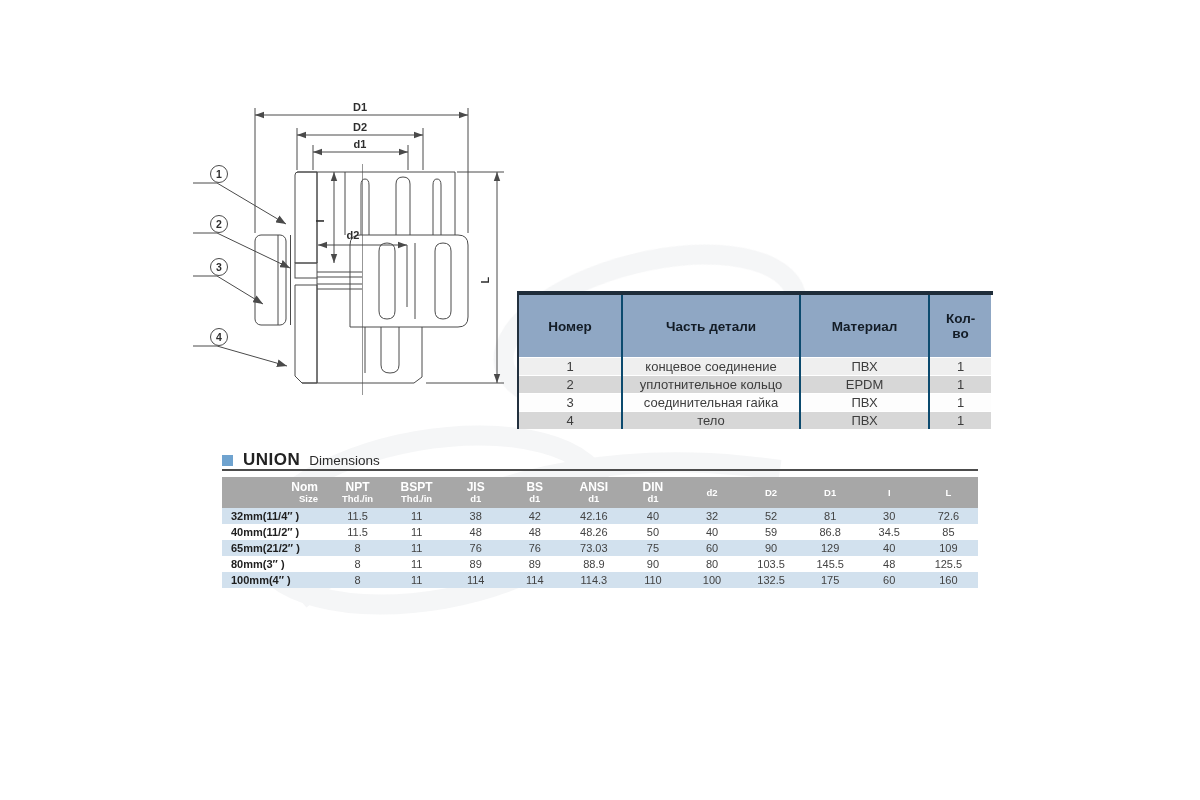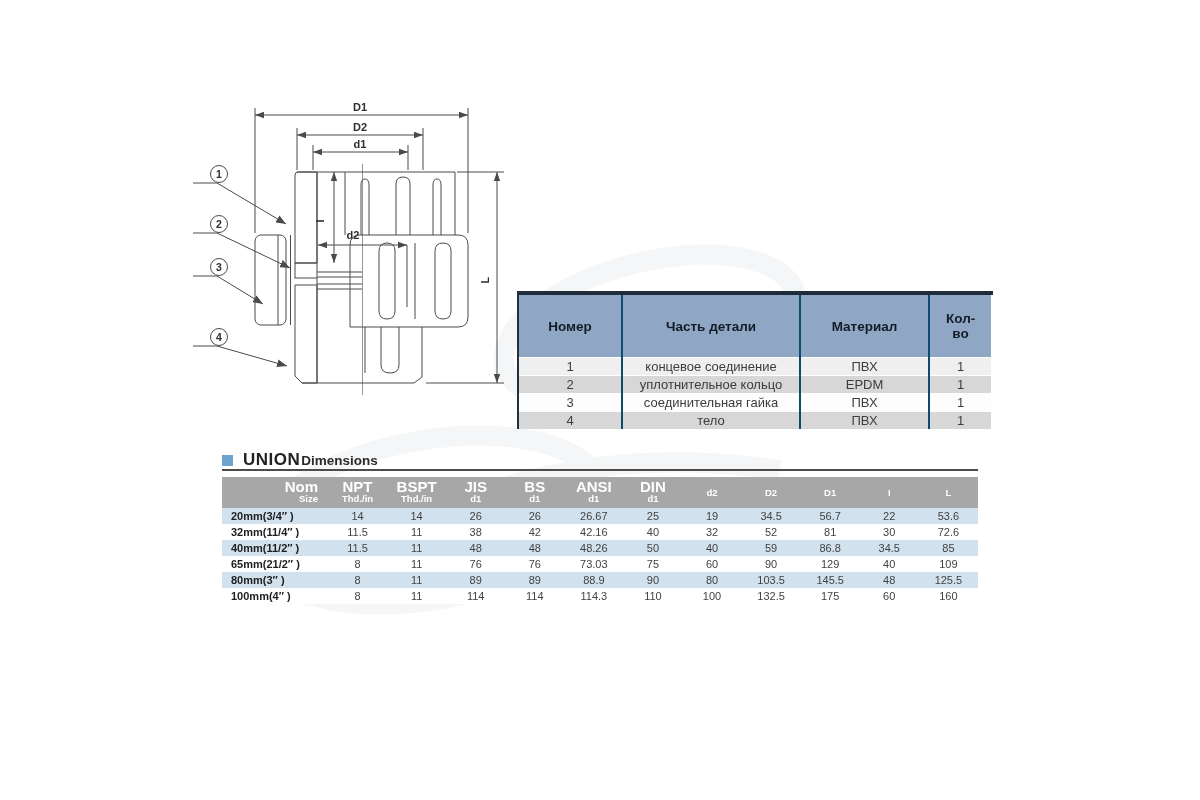--- a/index.html
+++ b/index.html
@@ -37,31 +37,31 @@
   table.ptable col.c1{width:103px;} table.ptable col.c2{width:178px;}
   table.ptable col.c3{width:129px;} table.ptable col.c4{width:62px;}
   table.ptable tbody tr:nth-child(1){background:#efefef;}
   table.ptable tbody tr:nth-child(2){background:#d7d7d7;}
   table.ptable tbody tr:nth-child(3){background:#fdfdfd;}
   table.ptable tbody tr:nth-child(4){background:#d7d7d7;}
   
   #dims-title{position:absolute;left:222px;top:450px;height:20px;display:flex;align-items:center;z-index:2;}
   #dims-bullet{width:11px;height:11px;background:#6fa3cf;margin-right:10px;}
   #dims-title .t-main{font-size:17px;font-weight:bold;color:#222;letter-spacing:0.5px;}
-  #dims-title .t-sub{font-size:13.5px;font-weight:bold;color:#2a2a2a;margin-left:1px;}
+  #dims-title .t-sub{font-size:13.5px;font-weight:normal;color:#2a2a2a;margin-left:9px;}
   #dims-underline{position:absolute;left:222px;top:469px;width:756px;height:2px;background:#4c4c4c;z-index:2;}
   
   #dims-wrap{position:absolute;left:222px;top:477px;width:756px;z-index:2;}
   table.dtable{border-collapse:collapse;table-layout:fixed;width:756px;}
   table.dtable th{
     background:#a7a7a7;color:#ffffff;height:31px;padding:0 4px;
     text-align:center;vertical-align:middle;font-weight:bold;
   }
   table.dtable th:first-child{text-align:right;padding-right:10px;}
-  table.dtable th .h-top{font-size:15px;line-height:12px;}
+  table.dtable th .h-top{font-size:12px;line-height:12px;}
   table.dtable th .h-bot{font-size:9.5px;line-height:11px;}
   table.dtable td{
     font-size:11px;color:#424242;text-align:center;height:16px;padding:0 2px;
     white-space:nowrap;
   }
   table.dtable td:first-child{
     text-align:left;padding-left:9px;font-weight:bold;color:#1e1e1e;
   }
   table.dtable col.size{width:106px;}
   table.dtable tbody tr:nth-child(odd){background:#d2e1ee;}
@@ -327,34 +327,20 @@
             <div class="h-bot">I</div>
           </th>
           <th>
             <div class="h-top"></div>
             <div class="h-bot">L</div>
           </th>
         </tr>
     </thead>
     <tbody>
         <tr>
-          <td>20mm(3/4″ )</td>
-          <td>14</td>
-          <td>14</td>
-          <td>26</td>
-          <td>26</td>
-          <td>26.67</td>
-          <td>25</td>
-          <td>19</td>
-          <td>34.5</td>
-          <td>56.7</td>
-          <td>22</td>
-          <td>53.6</td>
-        </tr>
-        <tr>
           <td>32mm(11/4″ )</td>
           <td>11.5</td>
           <td>11</td>
           <td>38</td>
           <td>42</td>
           <td>42.16</td>
           <td>40</td>
           <td>32</td>
           <td>52</td>
           <td>81</td>

